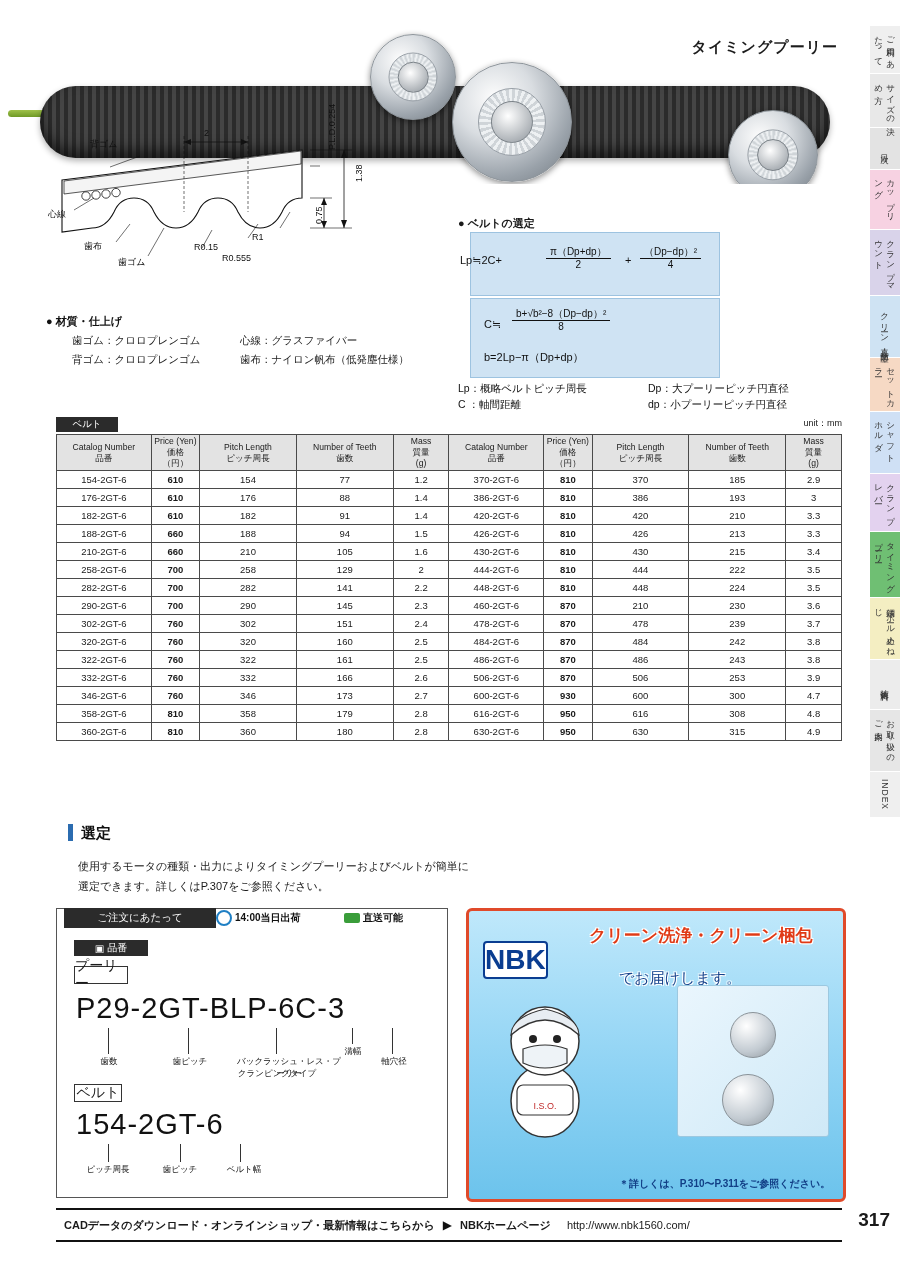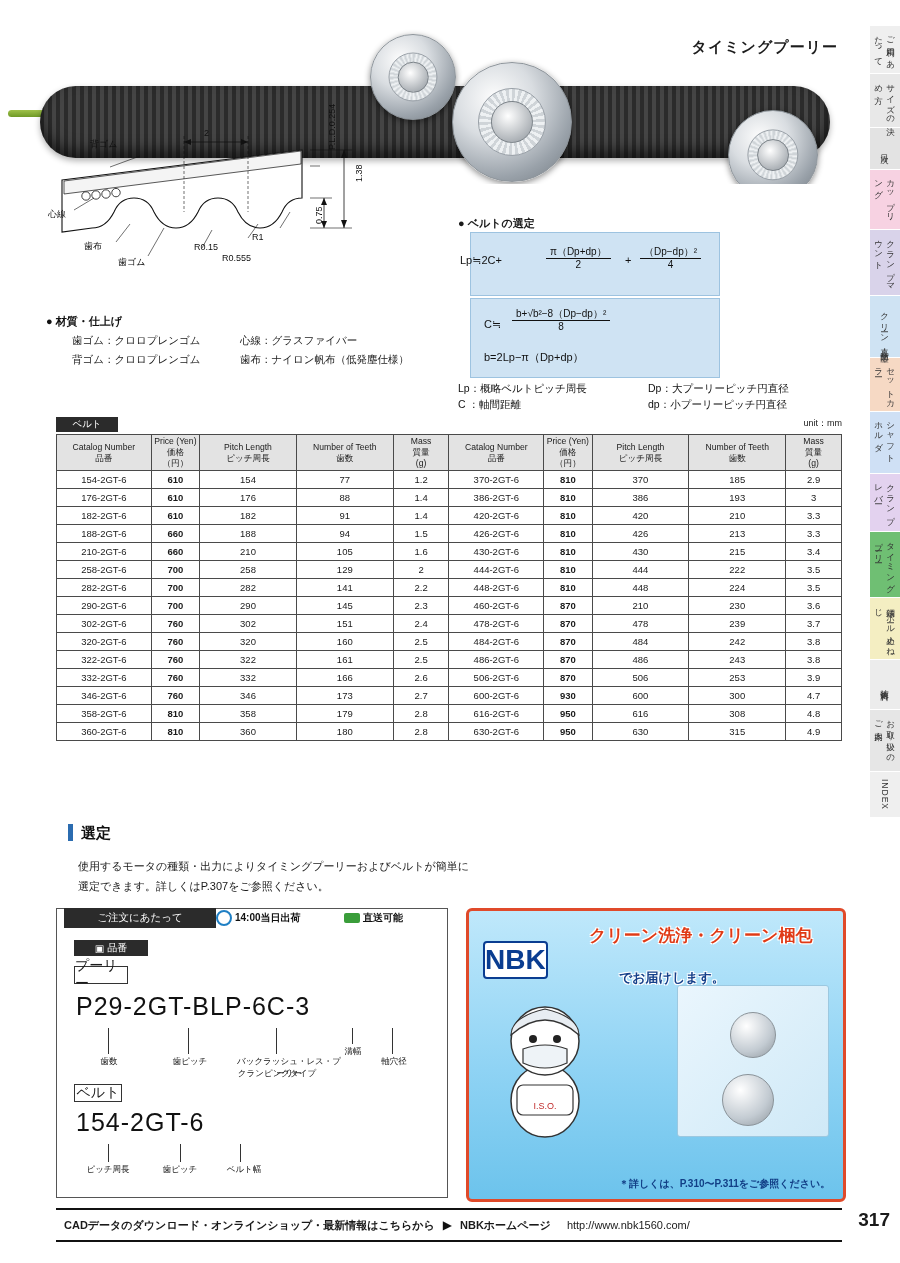--- a/index.html
+++ b/index.html
@@ -138,39 +138,39 @@
   .clock{width:12px;height:12px;border-radius:50%;border:2px solid #1f7fc4;display:inline-block;}
   .truck{width:16px;height:10px;background:#3a9d3a;border-radius:2px;display:inline-block;}
   .hinban{
     position:absolute;left:74px;top:940px;width:74px;height:16px;background:#2b2b2b;color:#fff;
     font-size:10px;display:flex;align-items:center;justify-content:center;gap:3px;
   }
   .tagbox{
     position:absolute;border:1px solid #333;font-size:14px;
     display:flex;align-items:center;justify-content:center;background:#fff;
   }
-  .bignum{position:absolute;font-size:25px;letter-spacing:1px;color:#111;}
+  .bignum{position:absolute;font-size:29px;letter-spacing:1px;color:#111;}
   .tick{position:absolute;border-left:1px solid #333;}
   .smalllbl{position:absolute;font-size:8.5px;color:#111;text-align:center;}
 
   
   .promo{
     position:absolute;left:466px;top:908px;width:374px;height:288px;
     border:3px solid #e04a2a;border-radius:6px;
     background:linear-gradient(180deg,#bfe8fb 0%,#8fd3f4 55%,#6cc3ec 100%);
     overflow:hidden;
   }
   .promo-txt{
     position:absolute;left:120px;top:14px;width:244px;
     font-size:17px;font-weight:bold;color:#e03a16;
     -webkit-text-stroke:0px;line-height:22px;letter-spacing:0px;
     text-shadow:1px 1px 0 #fff,-1px 1px 0 #fff,1px -1px 0 #fff,-1px -1px 0 #fff;
   }
   .promo-sub{
-    position:absolute;left:150px;top:58px;font-size:13px;font-weight:bold;color:#15408a;
+    position:absolute;left:150px;top:58px;font-size:15px;font-weight:normal;color:#15408a;
     text-shadow:1px 1px 0 #fff,-1px 1px 0 #fff,1px -1px 0 #fff,-1px -1px 0 #fff;
   }
   .nbk-logo{
     position:absolute;left:14px;top:30px;font-size:28px;font-weight:bold;color:#0a3d91;
     background:#fff;padding:1px 0;border-radius:4px;border:2px solid #0a3d91;
   }
   .mascot{
     position:absolute;left:28px;top:78px;width:96px;height:150px;
   }
   .bagpic{

